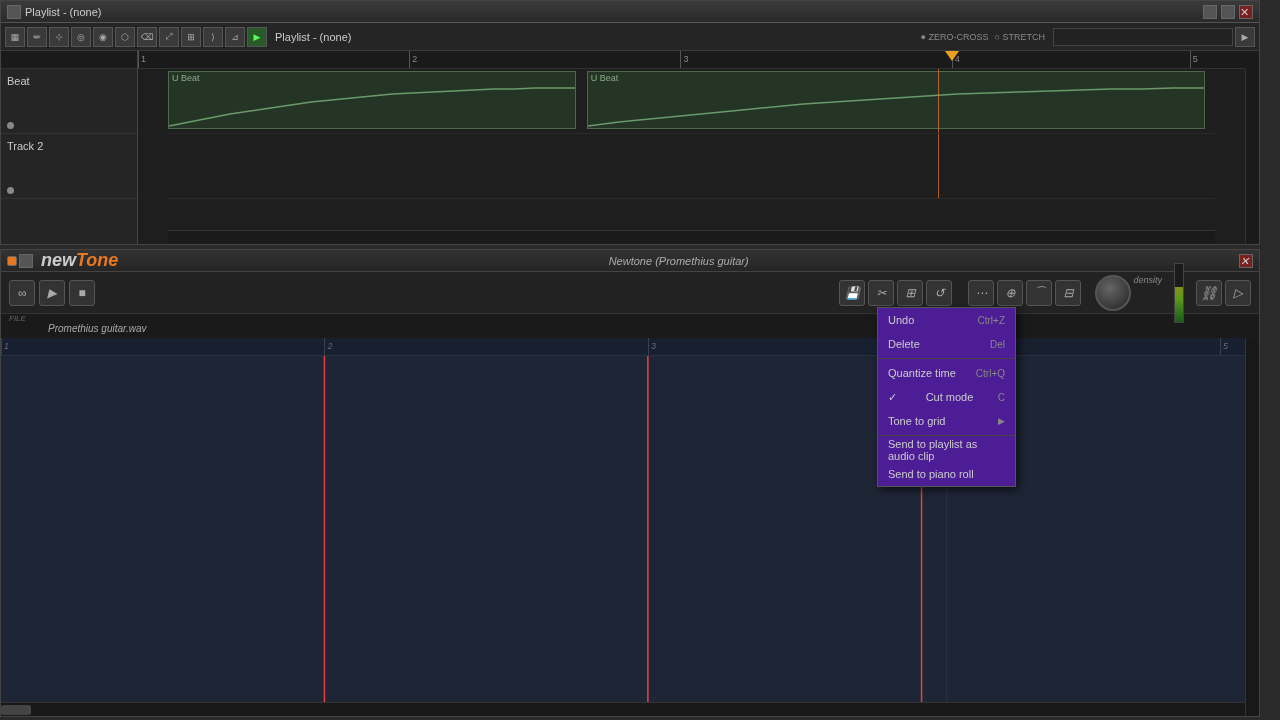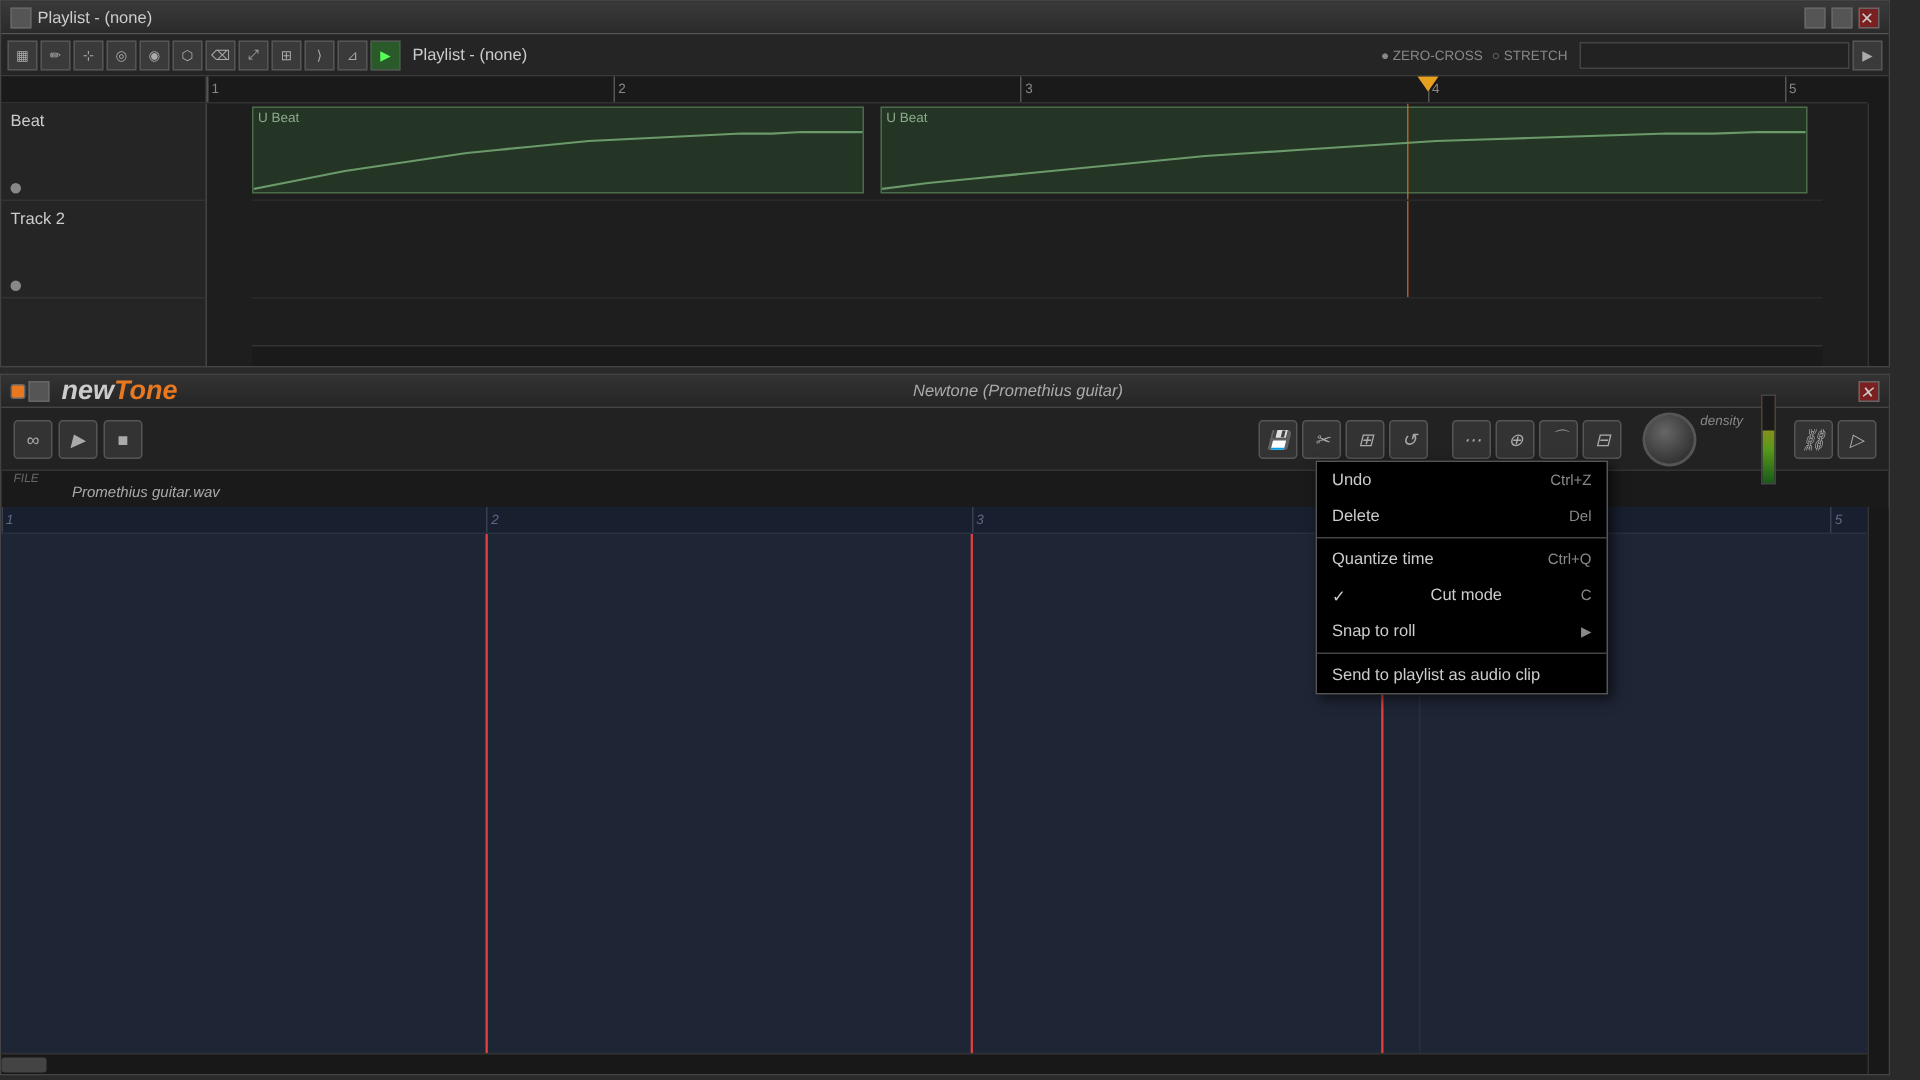--- a/index.html
+++ b/index.html
@@ -226,22 +226,22 @@
       font-size: 10px;
       color: #aaa;
       margin-left: 39px;
     }
 
     
     .context-menu {
       position: absolute;
       top: 307px;
       left: 877px;
-      width: 195px;
-      background: #000000;
+      width: 139px;
+      background: #4c1d95;
       border: 1px solid #555;
       box-shadow: 3px 3px 8px rgba(0,0,0,0.6);
       z-index: 100;
     }
     .ctx-item {
       height: 24px;
       display: flex;
       align-items: center;
       padding: 0 10px;
       justify-content: space-between;
@@ -465,20 +465,23 @@
   <div class="ctx-item">
     <span>Quantize time</span>
     <span class="ctx-shortcut">Ctrl+Q</span>
   </div>
   <div class="ctx-item">
     <span style="margin-right:4px;">✓</span>
     <span>Cut mode</span>
     <span class="ctx-shortcut">C</span>
   </div>
   <div class="ctx-item">
-    <span>Snap to roll</span>
+    <span>Tone to grid</span>
     <span class="ctx-arrow">▶</span>
   </div>
   <div class="ctx-separator"></div>
   <div class="ctx-item">
     <span>Send to playlist as audio clip</span>
   </div>
+  <div class="ctx-item">
+    <span>Send to piano roll</span>
+  </div>
 </div>
 
 </body></html>

